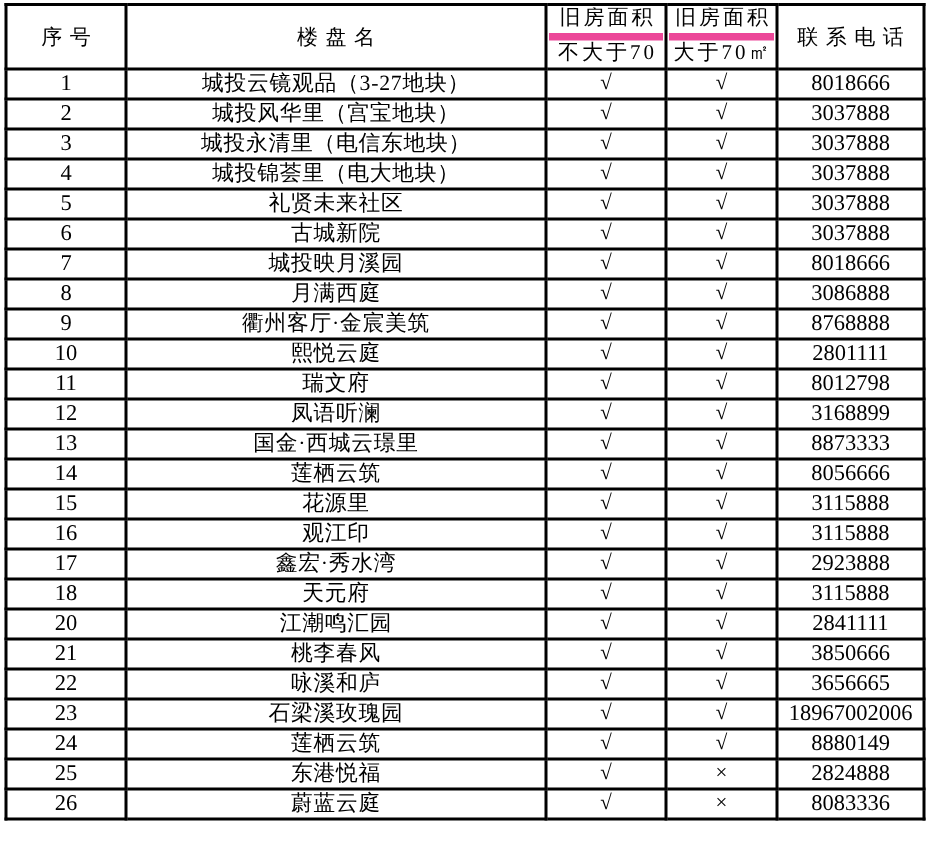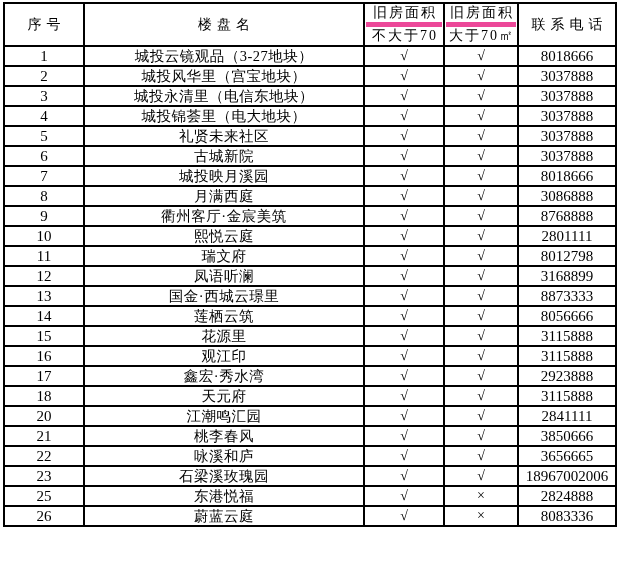--- a/index.html
+++ b/index.html
@@ -240,20 +240,27 @@
         <td class="cell-phone">3656665</td>
       </tr>
       <tr>
         <td class="cell-serial">23</td>
         <td class="cell-building-name">石梁溪玫瑰园</td>
         <td class="cell-area-le70">√</td>
         <td class="cell-area-gt70">√</td>
         <td class="cell-phone">18967002006</td>
       </tr>
       <tr>
+        <td class="cell-serial">24</td>
+        <td class="cell-building-name">莲栖云筑</td>
+        <td class="cell-area-le70">√</td>
+        <td class="cell-area-gt70">√</td>
+        <td class="cell-phone">8880149</td>
+      </tr>
+      <tr>
         <td class="cell-serial">25</td>
         <td class="cell-building-name">东港悦福</td>
         <td class="cell-area-le70">√</td>
         <td class="cell-area-gt70">×</td>
         <td class="cell-phone">2824888</td>
       </tr>
       <tr>
         <td class="cell-serial">26</td>
         <td class="cell-building-name">蔚蓝云庭</td>
         <td class="cell-area-le70">√</td>

